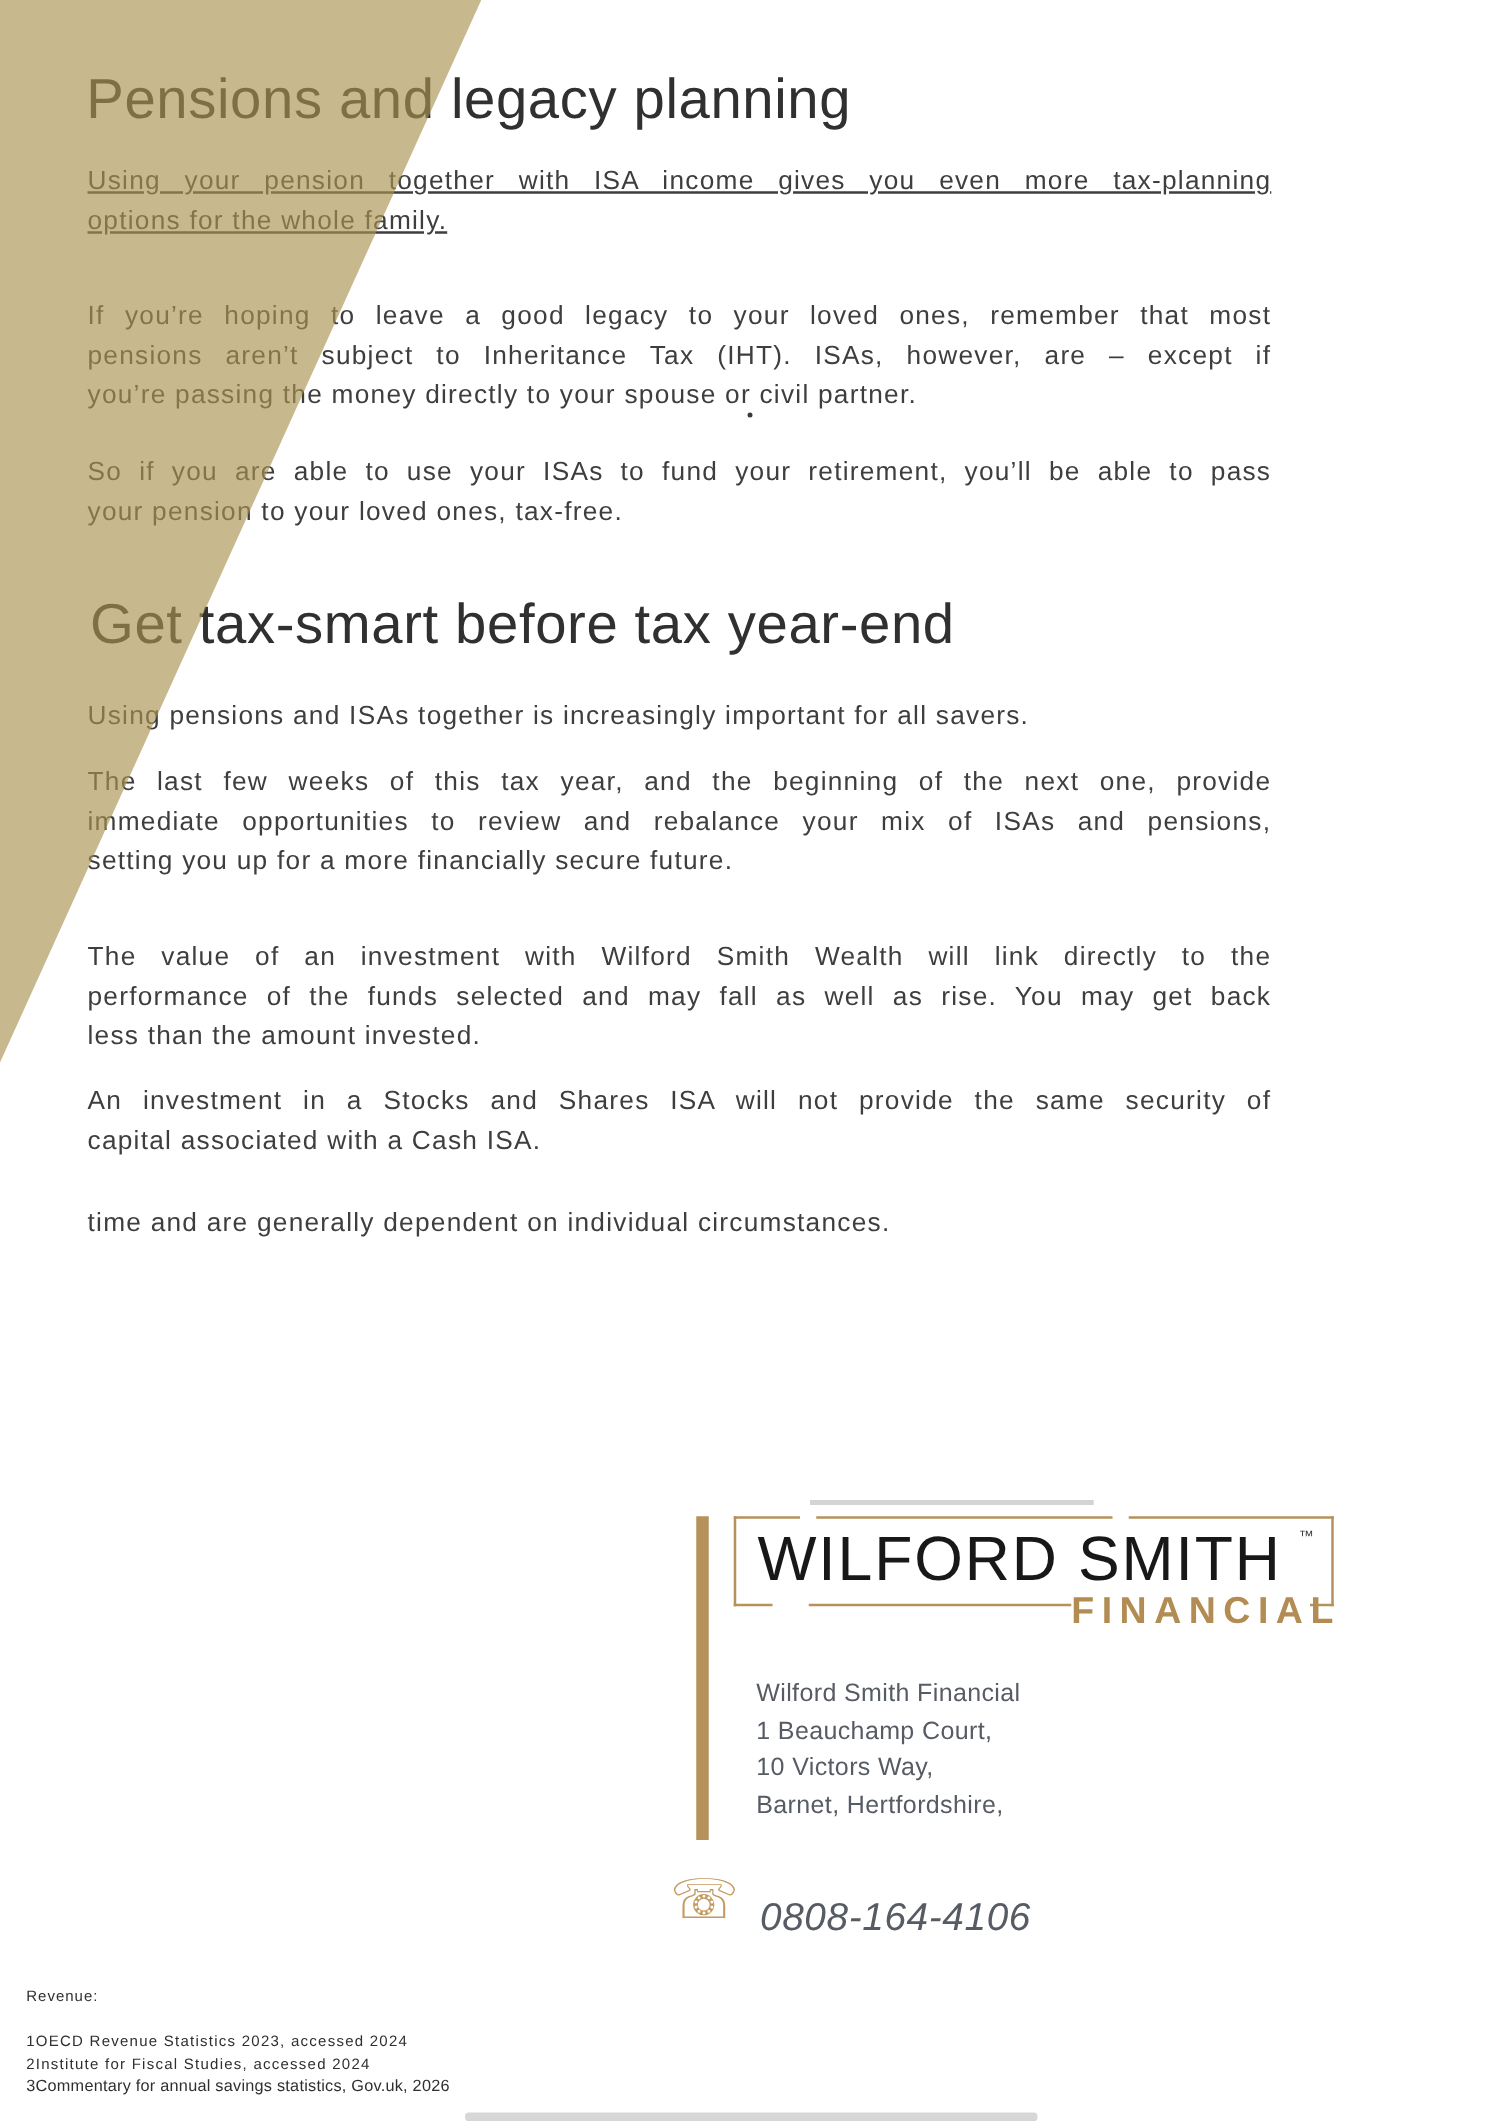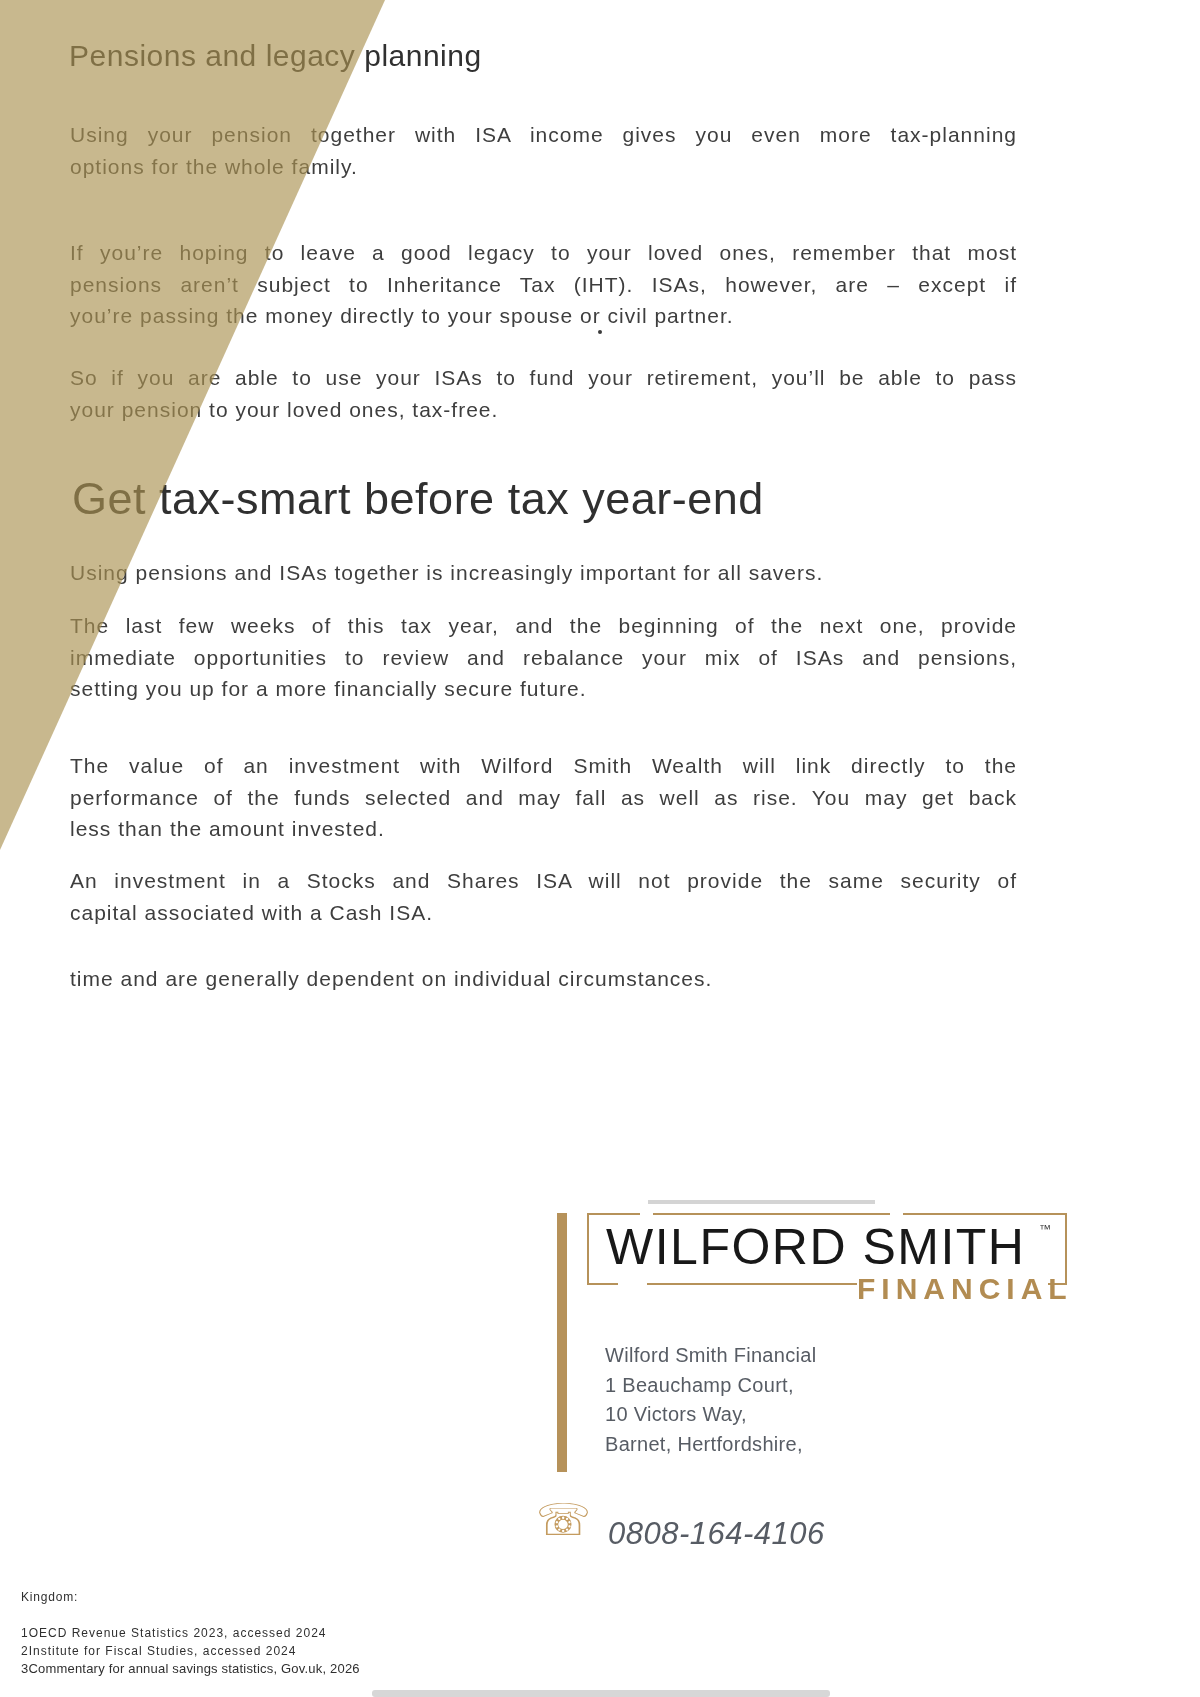--- a/index.html
+++ b/index.html
@@ -16,40 +16,40 @@
     position:absolute; left:0; top:0;
     width:385px; height:850px;
     background:rgba(170,146,82,0.65);
     clip-path:polygon(0 0, 100% 0, 0 100%);
     pointer-events:none;
     z-index:5;
   }
 
   
   .h1 {
-    position:absolute; left:69px; top:38px;
-    font-size:30px; line-height:1.2; letter-spacing:0.5px;
+    position:absolute; left:69px; top:52px;
+    font-size:45px; line-height:1.2; letter-spacing:0.5px;
     color:#303030; font-weight:400;
   }
   .h2 {
     position:absolute; left:72px; top:472px;
     font-size:45px; line-height:1.2; letter-spacing:0.5px;
     color:#303030; font-weight:400;
   }
 
   
   .para {
     position:absolute; left:70px; width:947px;
     font-size:21px; line-height:31.5px; letter-spacing:1px;
     color:#3e3e3e; font-weight:400;
   }
   .para .jline { text-align:justify; text-align-last:justify; white-space:nowrap; }
   .para .jlast { text-align:left; white-space:nowrap; }
 
-  #p1 { top:119px; }
+  #p1 { top:129px;text-decoration:underline; }
   #p2 { top:237px; }
   #p3 { top:362px; }
   #p4 { top:557px; }
   #p5 { top:610px; }
   #p6 { top:730px;margin-top:20px; }
   #p7 { top:865px; }
   #p8 { top:963px; }
 
   .stray-dot {
     position:absolute; left:598px; top:330px;
@@ -198,20 +198,20 @@
 
   <div class="address">
       <div class="jlast">Wilford Smith Financial</div>
       <div class="jlast">1 Beauchamp Court,</div>
       <div class="jlast">10 Victors Way,</div>
       <div class="jlast">Barnet, Hertfordshire,</div>
     </div>
   <div class="phone-icon">☏</div>
   <div class="phone-number">0808-164-4106</div>
 
-  <div class="sources-label">Kingdom:</div>
+  <div class="sources-label">Revenue:</div>
   <div class="src s1">1OECD Revenue Statistics 2023, accessed 2024</div>
   <div class="src s2">2Institute for Fiscal Studies, accessed 2024</div>
   <div class="src s3">3Commentary for annual savings statistics, Gov.uk, 2026</div>
 
   <div class="bottom-pill"></div>
 
 </div>
 
 </body></html>

